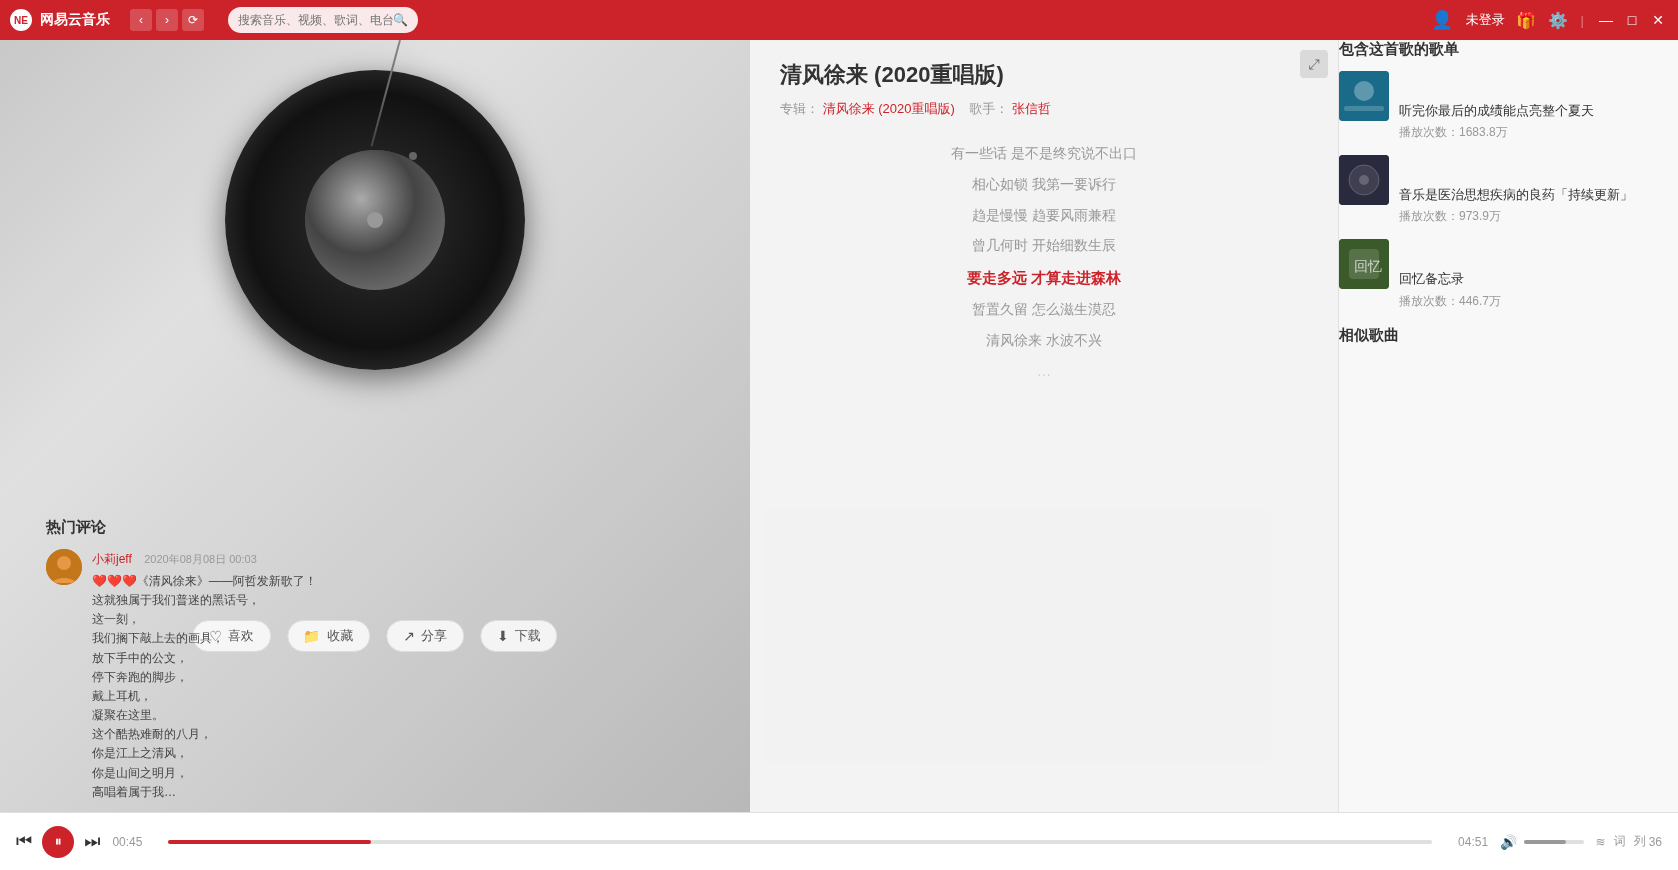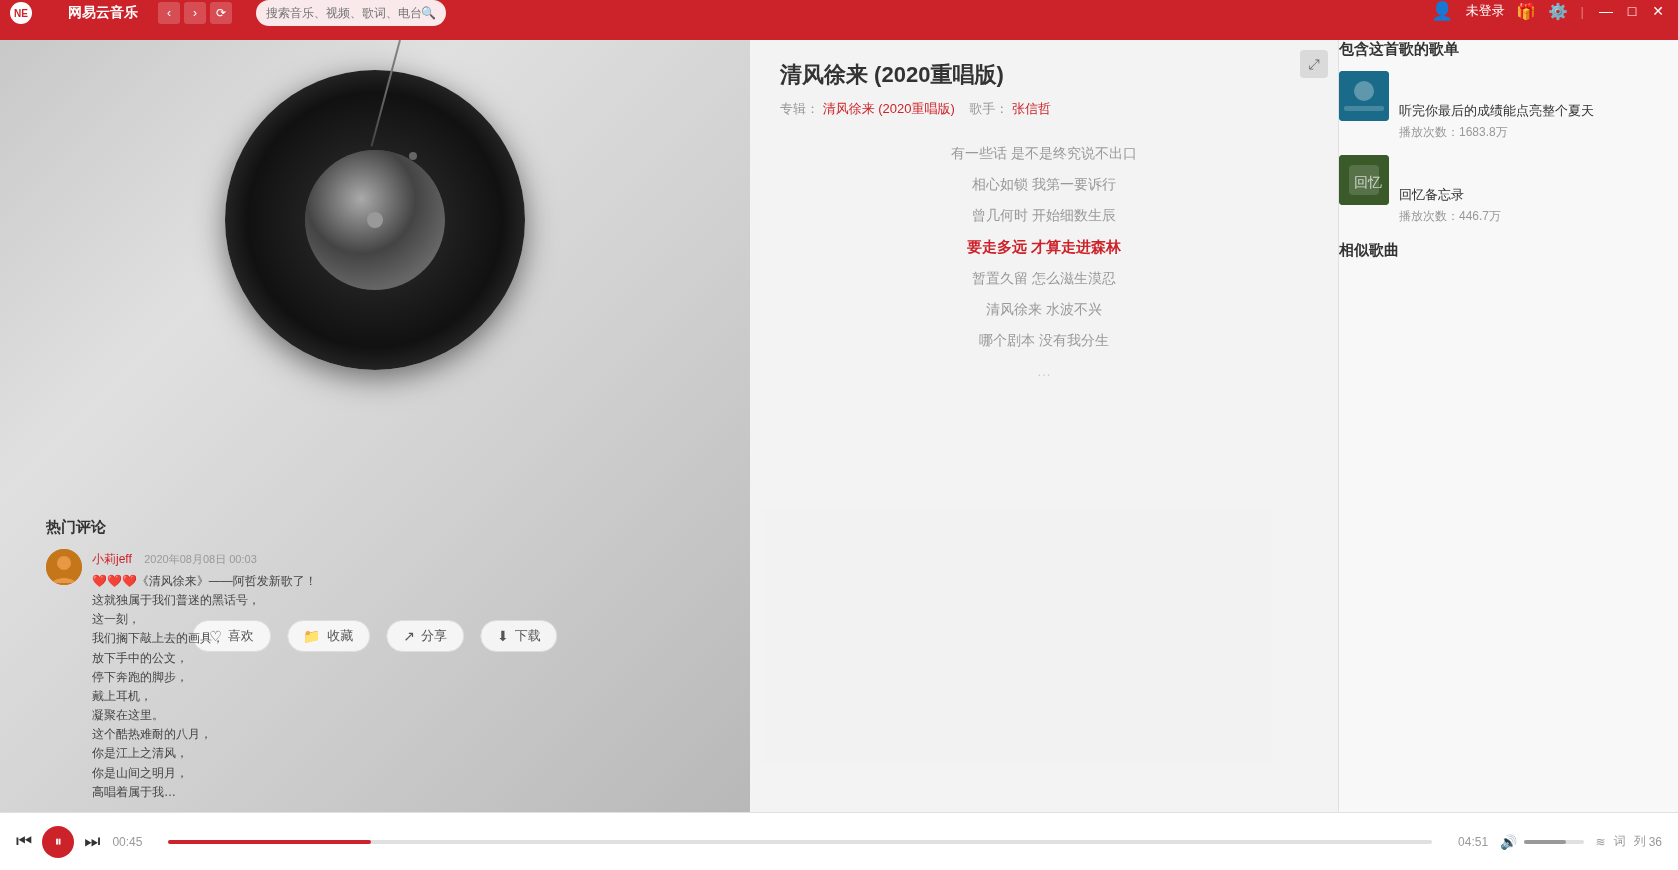--- a/index.html
+++ b/index.html
@@ -1,27 +1,27 @@
 <!DOCTYPE html>
 <html><head>
   <meta charset="utf-8">
   <style>
     * { margin: 0; padding: 0; box-sizing: border-box; }
     body { width: 1678px; height: 870px; overflow: hidden; font-family: 'Microsoft YaHei', Arial, sans-serif; background: #f2f2f2; user-select: none; }
 
     
     #titlebar {
       width: 100%; height: 40px; background: #cc2229;
-      display: flex; align-items: flex-start; justify-content: space-between;
+      display: flex; align-items: center; justify-content: space-between;
       padding: 0 10px; position: relative;
     }
     #titlebar .logo-area { display: flex; align-items: center; gap: 8px; }
     #titlebar .logo-icon { width: 22px; height: 22px; background: #fff; border-radius: 50%; display: flex; align-items: center; justify-content: center; }
     #titlebar .logo-icon span { color: #cc2229; font-size: 10px; font-weight: bold; }
-    #titlebar .app-name { color: #fff; font-size: 14px; font-weight: bold; margin-left: 28px; }
+    #titlebar .app-name { color: #fff; font-size: 14px; font-weight: bold; }
     #titlebar .nav-btns { display: flex; align-items: center; gap: 4px; margin-left: 12px; }
     #titlebar .nav-btn { color: #fff; background: rgba(255,255,255,0.2); border: none; border-radius: 3px; width: 22px; height: 22px; cursor: pointer; font-size: 12px; display: flex; align-items: center; justify-content: center; }
     #titlebar .search-bar { flex: 1; max-width: 400px; margin: 0 16px; background: rgba(255,255,255,0.9); border-radius: 14px; height: 26px; display: flex; align-items: center; padding: 0 10px; }
     #titlebar .search-bar input { border: none; background: transparent; font-size: 12px; color: #999; outline: none; width: 100%; }
     #titlebar .search-icon { color: #999; font-size: 12px; }
     #titlebar .right-controls { display: flex; align-items: center; gap: 12px; color: #fff; font-size: 13px; }
     #titlebar .win-btns { display: flex; align-items: center; gap: 6px; }
     #titlebar .win-btn { color: #fff; font-size: 14px; cursor: pointer; width: 20px; height: 20px; display: flex; align-items: center; justify-content: center; }
 
     
@@ -298,25 +298,25 @@
     <div class="song-meta">
       <span>专辑：</span>
       <a>清风徐来 (2020重唱版)</a>
       &nbsp;&nbsp;
       <span>歌手：</span>
       <a>张信哲</a>
     </div>
     <div class="lyrics-container">
       <div class="lyric-line">有一些话 是不是终究说不出口</div>
       <div class="lyric-line">相心如锁 我第一要诉行</div>
+      <div class="lyric-line">趋是慢慢 趋要风雨兼程</div>
       <div class="lyric-line">曾几何时 开始细数生辰</div>
       <div class="lyric-line active">要走多远 才算走进森林</div>
       <div class="lyric-line">暂置久留 怎么滋生漠忍</div>
       <div class="lyric-line">清风徐来 水波不兴</div>
-      <div class="lyric-line">哪个剧本 没有我分生</div>
       <div class="lyric-more">···</div>
     </div>
   </div>
 
   <div id="playlist-panel">
     <div class="panel-section-title">包含这首歌的歌单</div>
 
     <div class="playlist-item">
       <div class="playlist-thumb thumb-1">
         <svg width="50" height="50" viewBox="0 0 50 50">
@@ -324,20 +324,33 @@
           <circle cx="25" cy="20" r="10" fill="rgba(255,255,255,0.3)"></circle>
           <rect x="5" y="35" width="40" height="5" rx="2" fill="rgba(255,255,255,0.2)"></rect>
         </svg>
       </div>
       <div class="playlist-info">
         <div class="playlist-name">听完你最后的成绩能点亮整个夏天</div>
         <div class="playlist-plays">播放次数：1683.8万</div>
       </div>
     </div>
 
+    <div class="playlist-item">
+      <div class="playlist-thumb thumb-2">
+        <svg width="50" height="50" viewBox="0 0 50 50">
+          <rect width="50" height="50" fill="#2a2a3e"></rect>
+          <circle cx="25" cy="25" r="15" fill="rgba(255,255,255,0.1)" stroke="rgba(255,255,255,0.2)" stroke-width="1"></circle>
+          <circle cx="25" cy="25" r="5" fill="rgba(255,255,255,0.2)"></circle>
+        </svg>
+      </div>
+      <div class="playlist-info">
+        <div class="playlist-name">音乐是医治思想疾病的良药「持续更新」</div>
+        <div class="playlist-plays">播放次数：973.9万</div>
+      </div>
+    </div>
 
     <div class="playlist-item">
       <div class="playlist-thumb thumb-3">
         <svg width="50" height="50" viewBox="0 0 50 50">
           <rect width="50" height="50" fill="#3a5a2a"></rect>
           <rect x="10" y="10" width="30" height="30" rx="4" fill="rgba(255,255,255,0.15)"></rect>
           <text x="15" y="32" fill="rgba(255,255,255,0.7)" font-size="14">回忆</text>
         </svg>
       </div>
       <div class="playlist-info">

